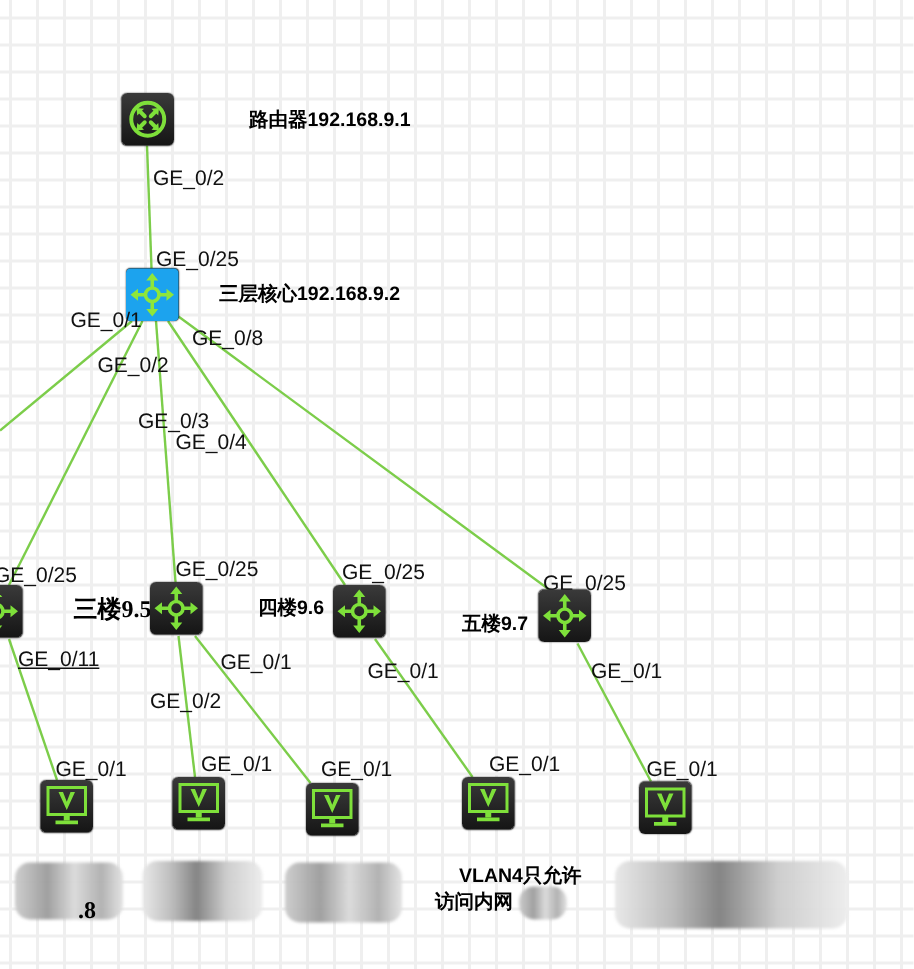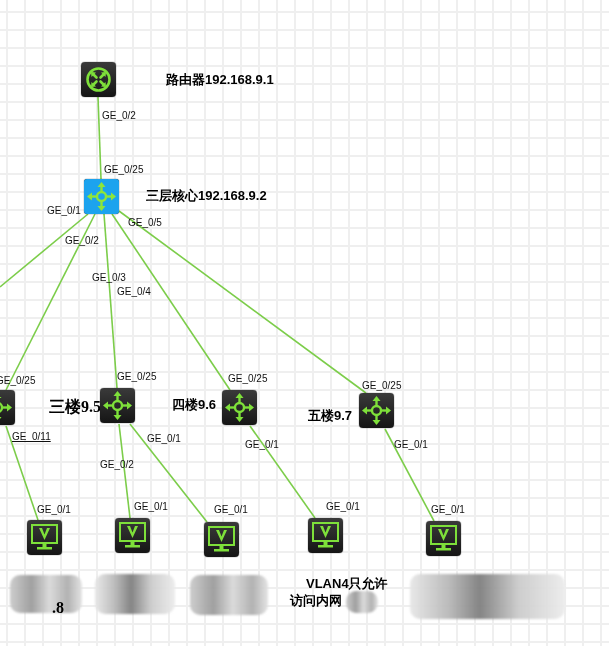--- a/index.html
+++ b/index.html
@@ -8,21 +8,21 @@
     background-color:#ffffff;
     background-image:
       linear-gradient(to right, #efefef 2px, transparent 2px),
       linear-gradient(to bottom, #efefef 2px, transparent 2px);
     background-size:18px 18px;
     background-position:6px 11px;
     font-family:"Liberation Sans", sans-serif;
   }
   #canvas { position:absolute; left:0; top:0; width:609px; height:646px; }
   .link { stroke:#7ccd4a; stroke-width:1.6; fill:none; }
-  .port { position:absolute; font-size:10px; color:#111; white-space:nowrap; line-height:1; font-family:"Liberation Sans", sans-serif; }
+  .port { position:absolute; font-size:14px; color:#111; white-space:nowrap; line-height:1; font-family:"Liberation Sans", sans-serif; }
   .node { position:absolute; width:35px; height:35px; border-radius:4px;
           background:linear-gradient(#3a3a3a, #151515); box-shadow:0 0 1px #000; }
   .node.core { background:#1ca3ee; border-radius:3px; }
   .node svg { position:absolute; left:0; top:0; width:35px; height:35px; }
   .lbl { position:absolute; font-weight:bold; font-size:13px; color:#000; white-space:nowrap; line-height:1.1; font-family:"Liberation Sans", sans-serif; }
   .lbl.serif { font-family:"Liberation Serif", serif; font-size:16px; }
   .blur { position:absolute; border-radius:10px; filter:blur(1px);
           background:
             linear-gradient(90deg, rgba(200,200,200,.9), rgba(150,150,150,.9) 30%, rgba(215,215,215,.9) 55%, rgba(170,170,170,.9) 80%, rgba(225,225,225,.9)); }
   .blur.b2 { background:linear-gradient(90deg, rgba(230,230,230,.9), rgba(180,180,180,.9) 25%, rgba(120,120,120,.9) 45%, rgba(200,200,200,.9) 70%, rgba(235,235,235,.9)); }
@@ -78,21 +78,21 @@
     <g fill="#8fe63a">
       <polygon points="17.5,3 13.5,8 21.5,8"></polygon>
         <polygon points="17.5,32 13.5,27 21.5,27"></polygon>
       <polygon points="3,17.5 8,13.5 8,21.5"></polygon>
         <polygon points="32,17.5 27,13.5 27,21.5"></polygon>
     </g>
   </svg>
 </div>
 <div class="lbl" style="left:146px;top:189px;">三层核心192.168.9.2</div>
 <div class="port" style="left:47px;top:206px;">GE_0/1</div>
-<div class="port" style="left:128px;top:218px;">GE_0/5</div>
+<div class="port" style="left:128px;top:218px;">GE_0/8</div>
 <div class="port" style="left:65px;top:236px;">GE_0/2</div>
 <div class="port" style="left:117px;top:243px;margin-top:44px;">GE_0/4</div>
 <div class="port" style="left:92px;top:273px;">GE_0/3</div>
 
 <div class="port" style="left:-4px;top:376px;">GE_0/25</div>
 <div class="node" style="left:-20px;top:390px;">
   <svg viewBox="0 0 35 35">
     <g stroke="#7ee03a" stroke-width="2.4" fill="none">
       <circle cx="17.5" cy="17.5" r="4.5"></circle>
       <line x1="17.5" y1="6" x2="17.5" y2="13"></line>

